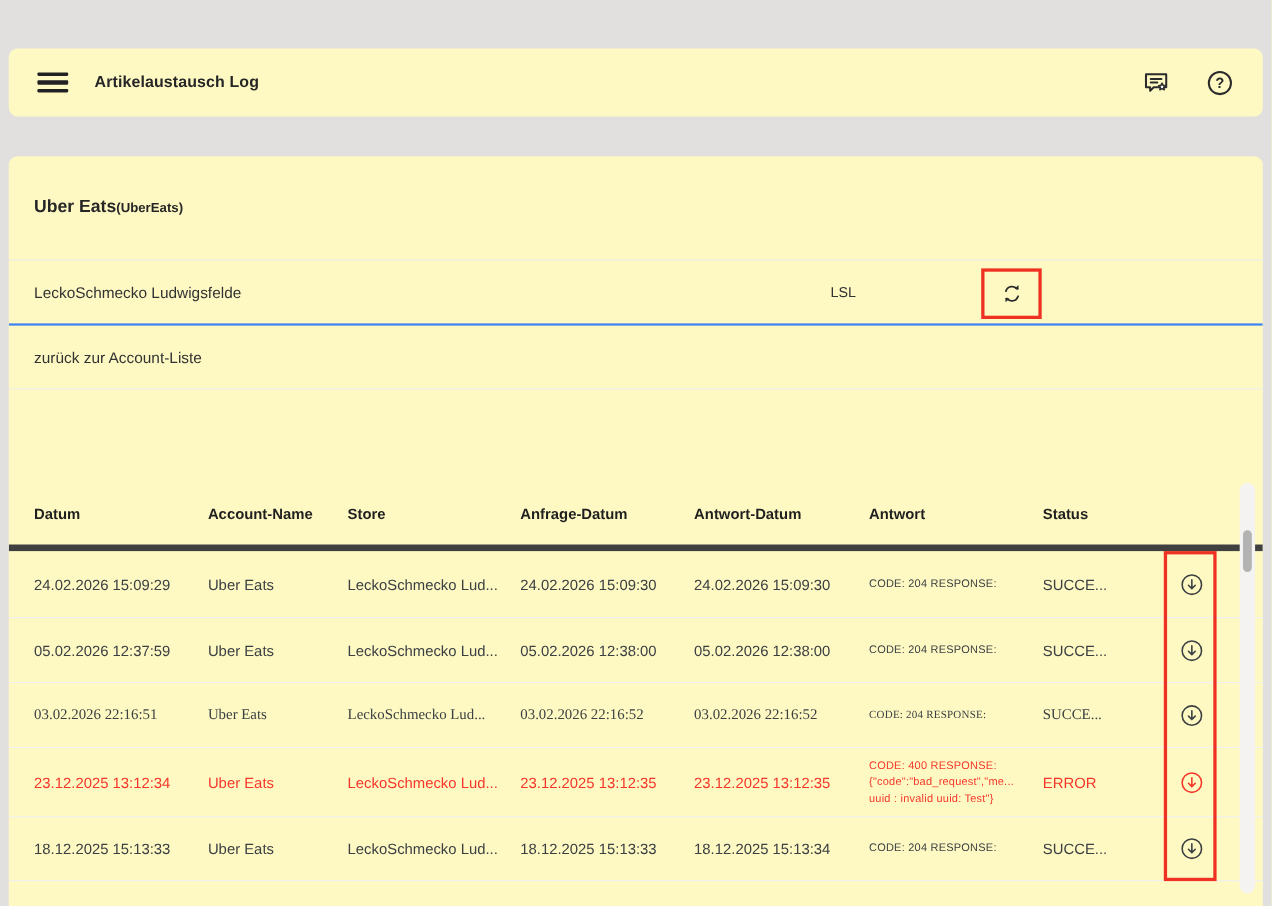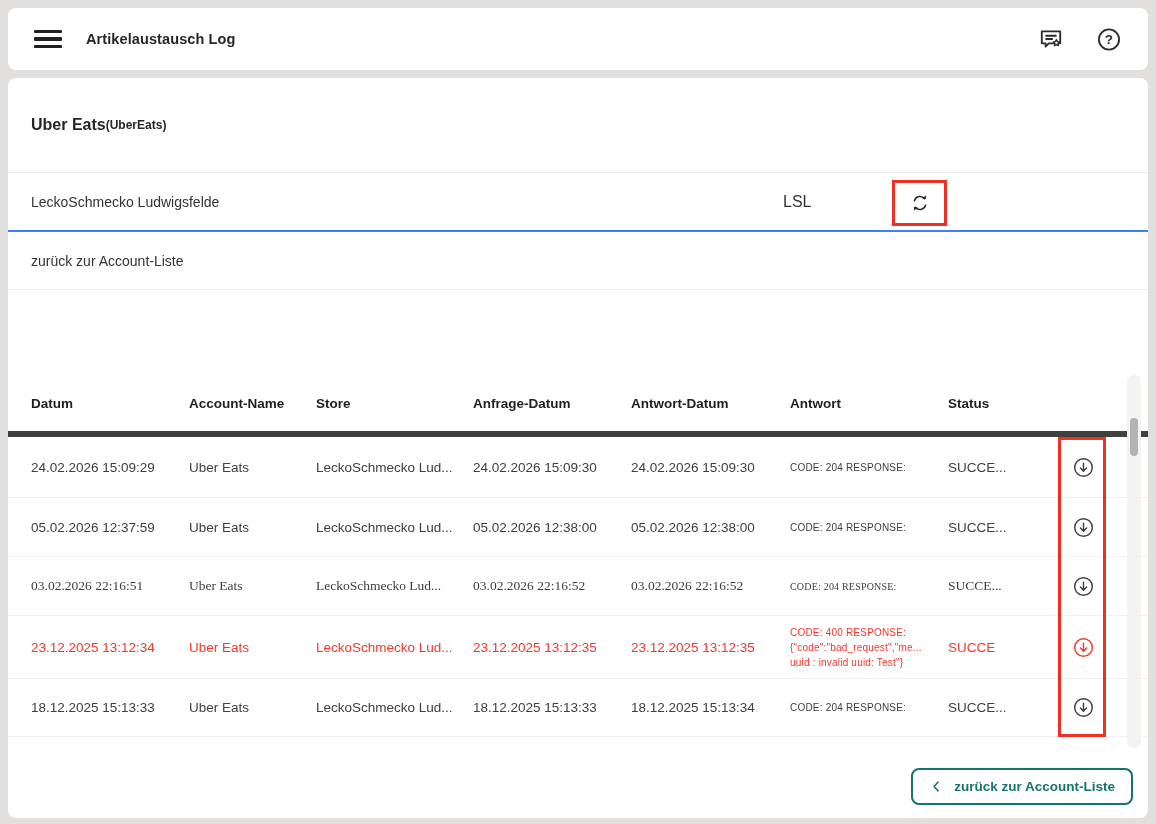--- a/index.html
+++ b/index.html
@@ -4,21 +4,21 @@
 <style>
   * { margin:0; padding:0; box-sizing:border-box; }
   html,body { width:1156px; height:824px; }
   body {
     background:#e2e0de;
     font-family:"Liberation Sans", sans-serif;
     padding:8px;
     color:#262626;
     overflow:hidden;
   }
-  .card { background:#ffffff; border-radius:8px; }
+  .card { background:#fef9c3; border-radius:8px;margin-top:36px; }
 
   
   .topbar {
     height:62px; display:flex; align-items:center;
     padding:0 26px; margin-bottom:8px;
   }
   .hamburger { width:28px; display:flex; flex-direction:column; gap:4px; cursor:pointer; }
   .hamburger div { height:3.6px; background:#222; border-radius:1px; }
   .topbar-title { font-size:14.5px; font-weight:700; margin-left:24px; letter-spacing:.1px; }
   .topbar-right { margin-left:auto; display:flex; align-items:center; gap:32px; }
@@ -37,21 +37,21 @@
     margin-left:auto; display:flex; align-items:center; gap:12px;
     background:#47de9e; color:#14352c; border:none; border-radius:6px;
     height:44px; padding:0 20px; font-family:inherit;
     font-size:14px; font-weight:700; cursor:pointer;
   }
 
   .store-row {
     height:59px; position:relative; display:flex; align-items:center;
     padding:0 23px; border-bottom:2px solid #3b82f6; font-size:14px; color:#333;
   }
-  .store-code { position:absolute; left:775px; font-size:16px; color:#333; }
+  .store-code { position:absolute; left:747px; font-size:13px; color:#333; }
   .sync-box {
     position:absolute; left:884px; top:7px; width:55px; height:46px;
     border:3px solid #ee3123; display:flex; align-items:center; justify-content:center;
   }
   .sync-btn { background:none; border:none; cursor:pointer; color:#2b2b2b; display:flex; }
 
   .back-row {
     height:58px; display:flex; align-items:center; padding:0 23px;
     border-bottom:1px solid #efefef; font-size:14px; color:#333; cursor:pointer;
   }
@@ -221,21 +221,21 @@
       <div class="c-datum">23.12.2025 13:12:34</div>
       <div class="c-account">Uber Eats</div>
       <div class="c-store">LeckoSchmecko Lud...</div>
       <div class="c-anfrage">23.12.2025 13:12:35</div>
       <div class="c-antwortd">23.12.2025 13:12:35</div>
       <div class="c-antwort resp-small">
         <div>CODE: 400 RESPONSE:</div>
         <div>{"code":"bad_request","me...</div>
         <div>uuid : invalid uuid: Test"}</div>
       </div>
-      <div class="c-status">SUCCE</div>
+      <div class="c-status">ERROR</div>
       <div class="c-action">
         <button class="dl-btn">
           <svg width="23" height="23" viewBox="0 0 24 24" fill="none" stroke="currentColor" stroke-width="1.5">
             <circle cx="12" cy="12" r="9.2"></circle>
             <path d="M12 7.5v8M8.8 12.6 12 15.8l3.2-3.2" stroke-linecap="round" stroke-linejoin="round"></path>
           </svg>
         </button>
       </div>
     </div>
 

